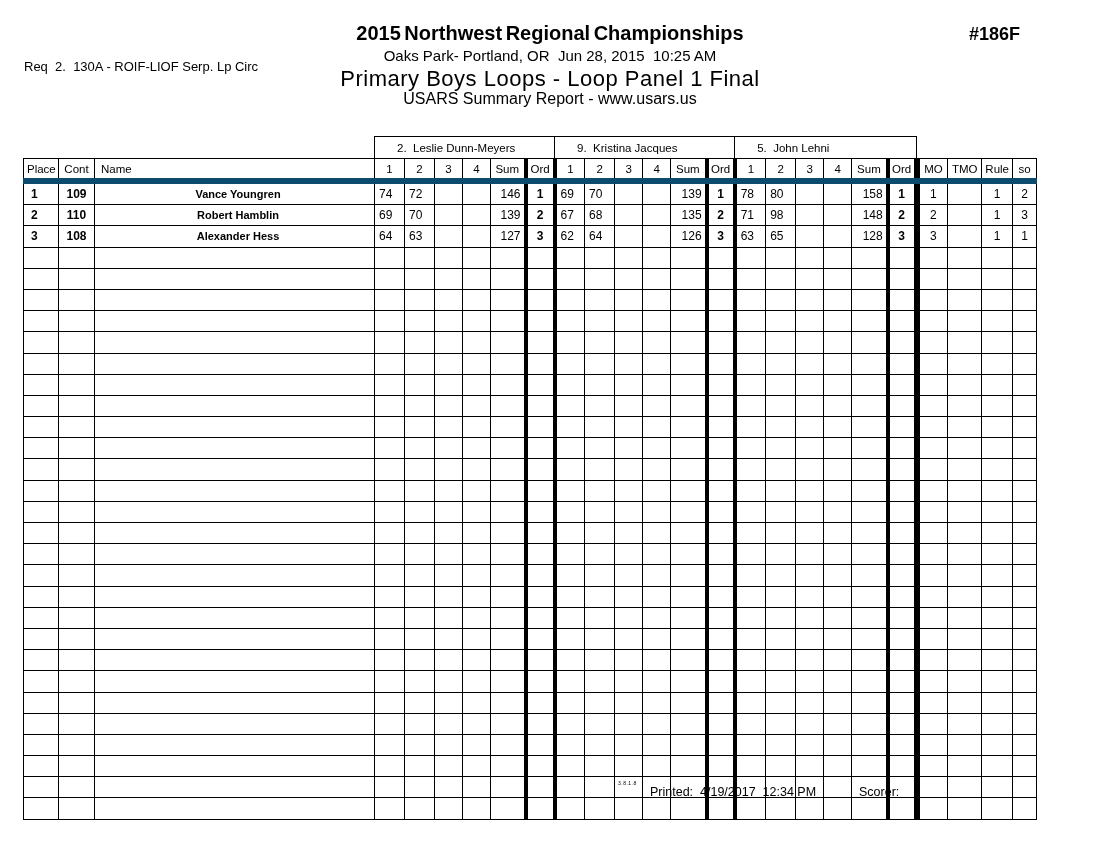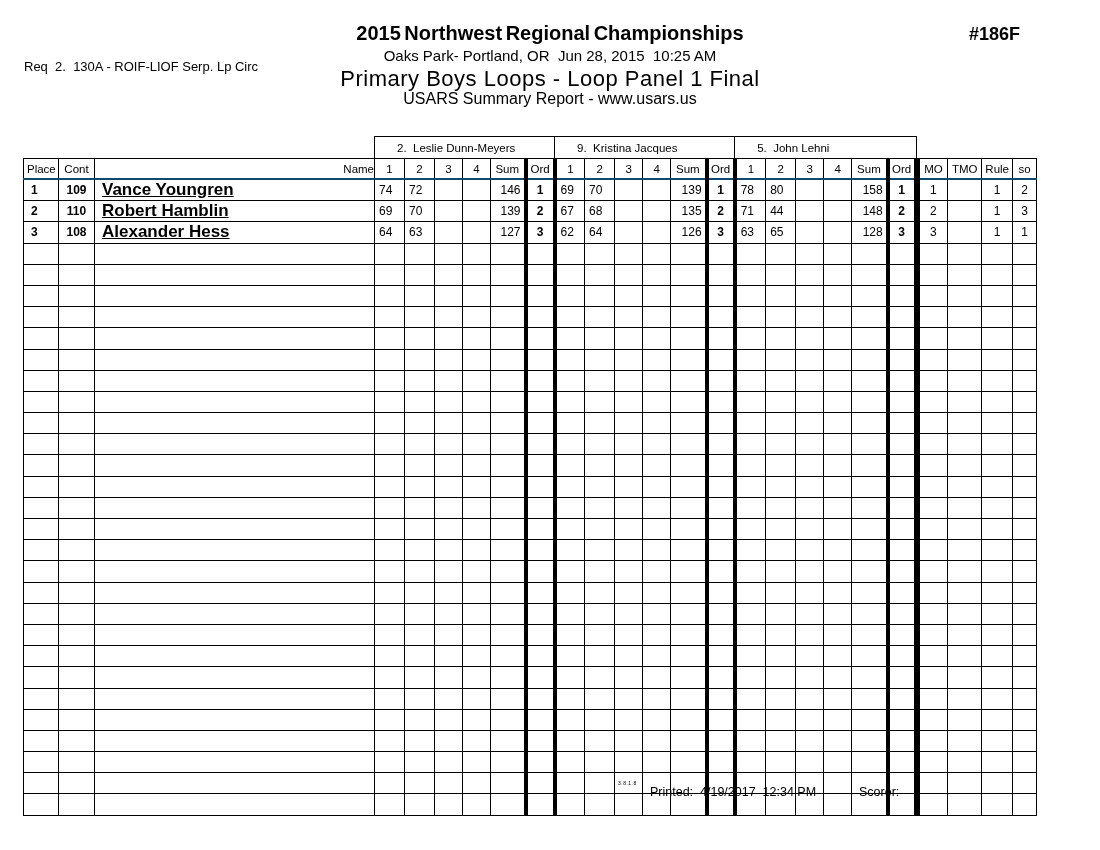--- a/index.html
+++ b/index.html
@@ -13,29 +13,29 @@
   .t-event{top:66px;font-size:22px;font-weight:normal;letter-spacing:0.5px;}
   .t-report{top:90px;font-size:16px;}
   .heat{right:80px;top:24px;font-size:18px;font-weight:bold;text-align:center;}
 
   table.score{position:absolute;left:23px;top:136px;width:1013px;
               border-collapse:collapse;table-layout:fixed;}
   th,td{border:1px solid #000;padding:0;font-weight:normal;font-size:12px;
         overflow:hidden;white-space:nowrap;vertical-align:middle;}
   tr.judge-row td.nob{border:none;}
   tr.judge-row th{height:21px;text-align:left;padding-left:22px;font-size:11.5px;white-space:pre;}
-  tr.head-row th{height:19px;border-bottom:2px solid #0c4a6e;font-size:11.5px;text-align:center;}
-  tr.head-row th.h-name{text-align:right;padding-left:6px;}
+  tr.head-row th{height:19px;border-bottom:6px solid #0c4a6e;font-size:11.5px;text-align:center;}
+  tr.head-row th.h-name{text-align:left;padding-left:6px;}
   tr.head-row th.h-place{text-align:left;padding-left:3px;}
   tbody td{height:20.2px;}
   .h-ord,.c-ord{border-left:4px solid #000;border-right:4px solid #000;}
   .ord3{border-right-width:6px;}
   .c-place{text-align:left;padding-left:7px;font-weight:bold;}
   .c-cont{text-align:center;font-weight:bold;}
-  .c-name{text-align:left;padding-left:7px;font-weight:bold;font-size:17px;text-decoration:underline;}
+  .c-name{text-align:center;padding-left:7px;font-weight:bold;font-size:11px;}
   .c-score{text-align:left;padding-left:4px;}
   .c-sum{text-align:right;padding-right:3px;}
   .c-ord{text-align:center;font-weight:bold;}
   .c-tail{text-align:center;}
   .footer-version{left:618px;top:780px;font-size:5px;letter-spacing:0.5px;}
   .footer-printed{left:650px;top:785px;font-size:12.5px;white-space:pre;}
   .footer-scorer{left:859px;top:785px;font-size:12.5px;}
 </style>
 </head>
 <body>
@@ -158,21 +158,21 @@
           <td class="c-score"></td>
           <td class="c-sum">139</td>
           <td class="c-ord">2</td>
           <td class="c-score">67</td>
           <td class="c-score">68</td>
           <td class="c-score"></td>
           <td class="c-score"></td>
           <td class="c-sum">135</td>
           <td class="c-ord">2</td>
           <td class="c-score">71</td>
-          <td class="c-score">44</td>
+          <td class="c-score">98</td>
           <td class="c-score"></td>
           <td class="c-score"></td>
           <td class="c-sum">148</td>
           <td class="c-ord ord3">2</td>
           <td class="c-tail">2</td>
           <td class="c-tail"></td>
           <td class="c-tail">1</td>
           <td class="c-tail">3</td>
         </tr>
         <tr>

